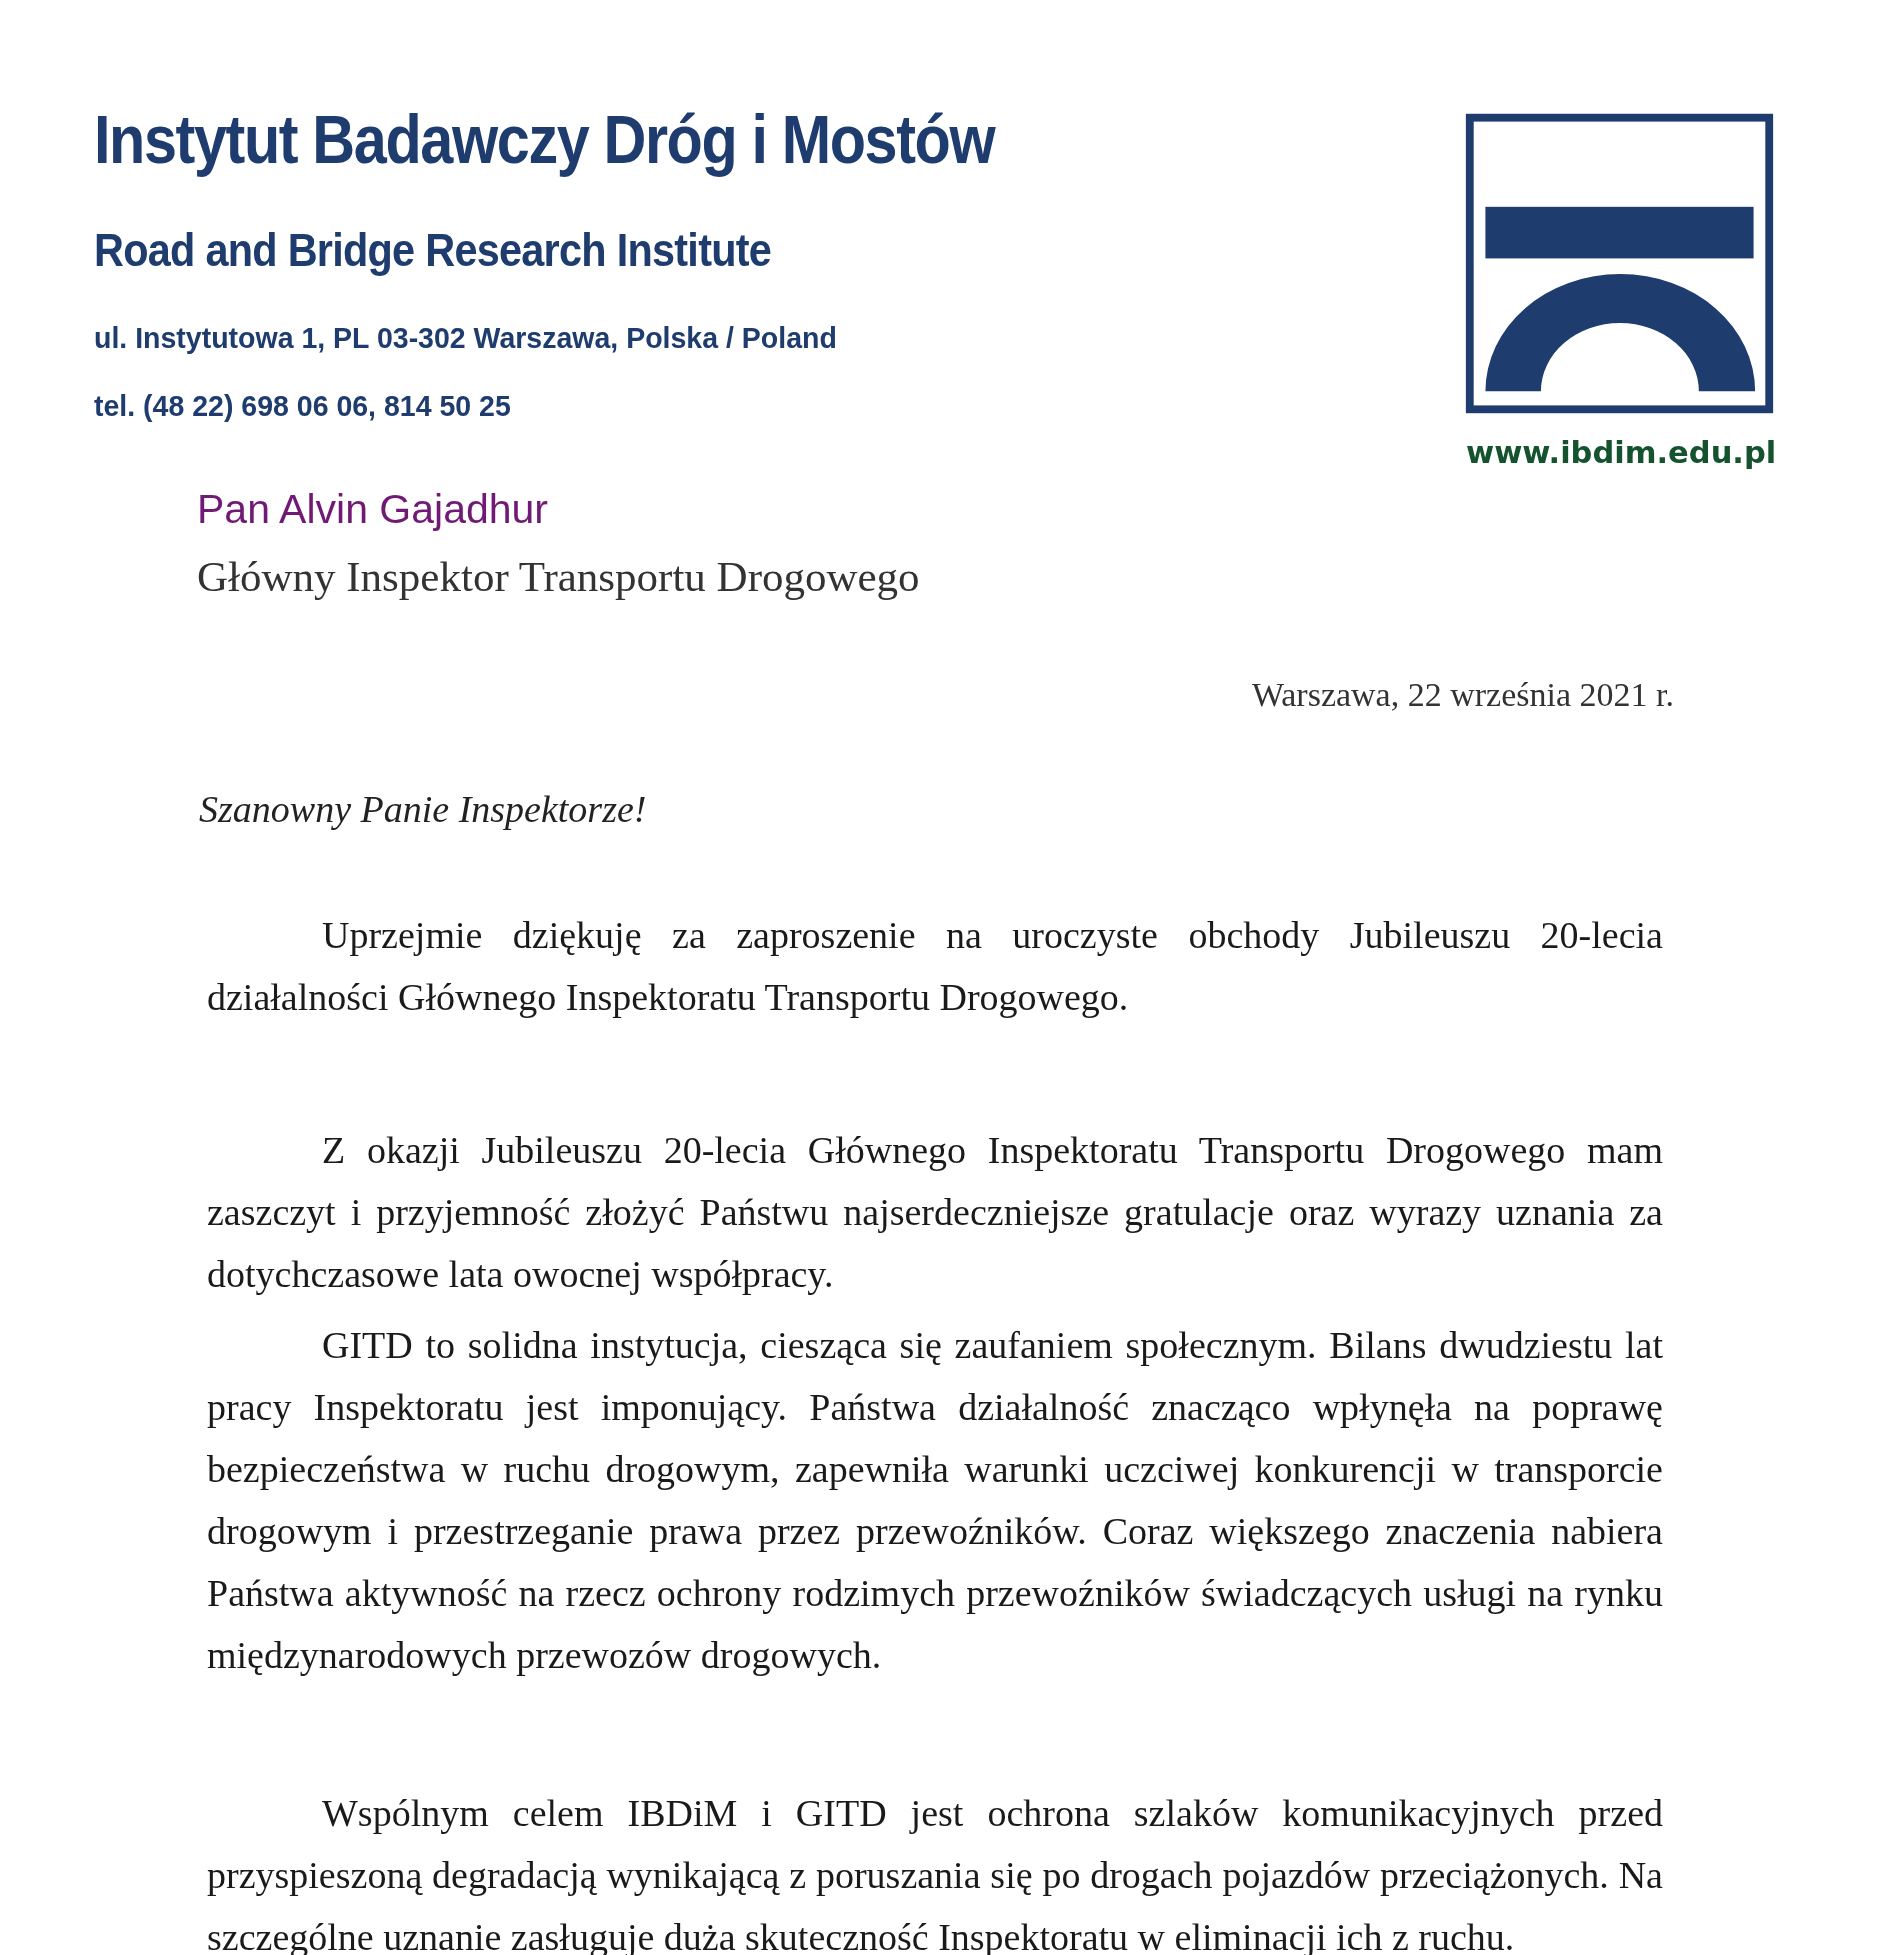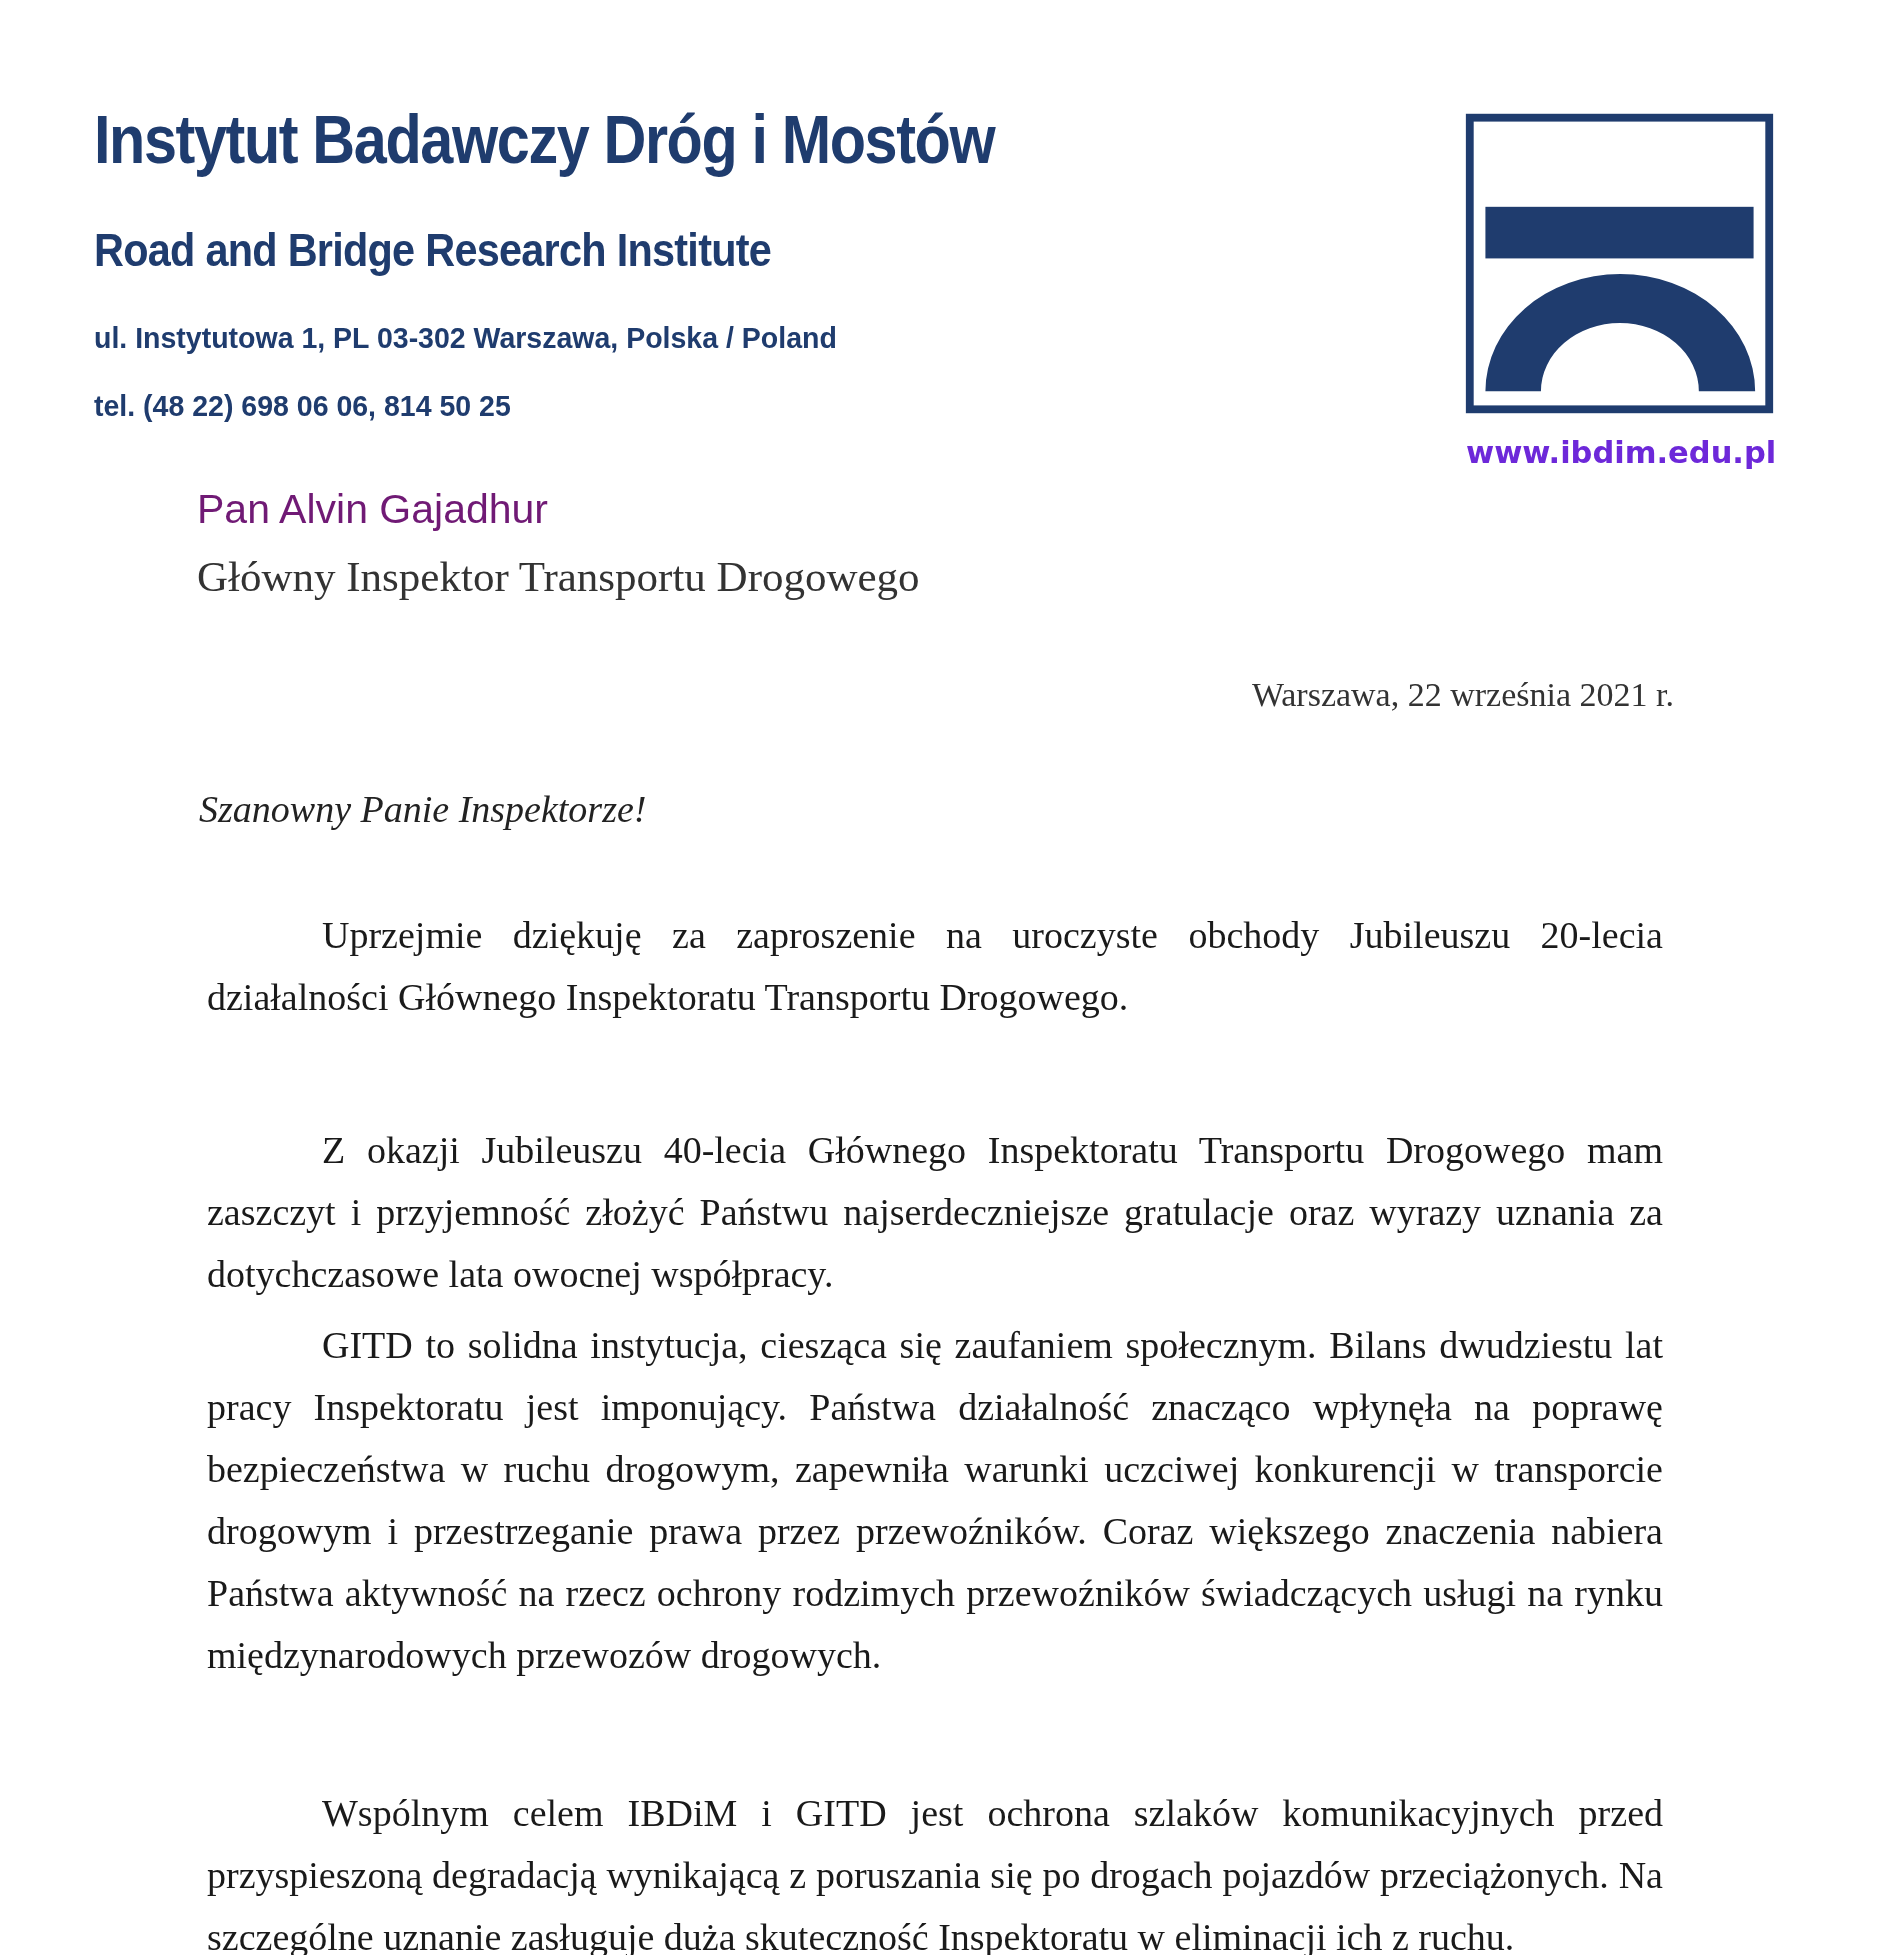--- a/index.html
+++ b/index.html
@@ -15,21 +15,21 @@
       font-size: 46px; line-height: 1; letter-spacing: -0.8px; transform: scaleX(0.9); transform-origin: left top; white-space: nowrap; }
     .lh-address, .lh-phone { position: absolute; left: 94px;
       font-family: "Liberation Sans", sans-serif; font-weight: bold; color: #1f3c6e;
       font-size: 30px; line-height: 1; white-space: nowrap; transform: scaleX(0.95); transform-origin: left top; }
     .lh-address { top: 323px; }
     .lh-phone { top: 391px; }
 
     .logo { position: absolute; left: 1465px; top: 113px; width: 309px; width: 309px; height: 301px; }
     .logo svg { width: 100%; height: 100%; display: block; }
     .website { position: absolute; left: 1466px; top: 438px;
-      font-family: "DejaVu Sans", sans-serif; font-weight: bold; color: #6d28d9;
+      font-family: "DejaVu Sans", sans-serif; font-weight: bold; color: #14532d;
       font-size: 30.5px; line-height: 1; white-space: nowrap; }
 
     
     .recipient-name { position: absolute; left: 197px; top: 489px;
       font-family: Liberation Sans, sans-serif; color: #701a75; font-size: 41px; line-height: 1; white-space: nowrap; text-align: right; }
     .recipient-title { position: absolute; left: 197px; top: 555px;
       font-family: "Liberation Serif", serif; color: #333; font-size: 43px; line-height: 1; white-space: nowrap; }
 
     .date { position: absolute; right: 209px; top: 678px;
       font-family: "Liberation Serif", serif; color: #333; font-size: 34px; line-height: 1; white-space: nowrap; }
@@ -71,21 +71,21 @@
   <div class="recipient-title">Główny Inspektor Transportu Drogowego</div>
 
   <div class="date">Warszawa, 22 września 2021 r.</div>
 
   <div class="salutation">Szanowny Panie Inspektorze!</div>
 
   <div class="body p1">
       <p>Uprzejmie dziękuję za zaproszenie na uroczyste obchody Jubileuszu 20-lecia działalności Głównego Inspektoratu Transportu Drogowego.</p>
     </div>
   <div class="body p2">
-      <p>Z okazji Jubileuszu 40-lecia Głównego Inspektoratu Transportu Drogowego mam zaszczyt i przyjemność złożyć Państwu najserdeczniejsze gratulacje oraz wyrazy uznania za dotychczasowe lata owocnej współpracy.</p>
+      <p>Z okazji Jubileuszu 20-lecia Głównego Inspektoratu Transportu Drogowego mam zaszczyt i przyjemność złożyć Państwu najserdeczniejsze gratulacje oraz wyrazy uznania za dotychczasowe lata owocnej współpracy.</p>
     </div>
   <div class="body p3">
       <p>GITD to solidna instytucja, ciesząca się zaufaniem społecznym. Bilans dwudziestu lat pracy Inspektoratu jest imponujący. Państwa działalność znacząco wpłynęła na poprawę bezpieczeństwa w ruchu drogowym, zapewniła warunki uczciwej konkurencji w transporcie drogowym i przestrzeganie prawa przez przewoźników. Coraz większego znaczenia nabiera Państwa aktywność na rzecz ochrony rodzimych przewoźników świadczących usługi na rynku międzynarodowych przewozów drogowych.</p>
     </div>
   <div class="body p4">
       <p>Wspólnym celem IBDiM i GITD jest ochrona szlaków komunikacyjnych przed przyspieszoną degradacją wynikającą z poruszania się po drogach pojazdów przeciążonych. Na szczególne uznanie zasługuje duża skuteczność Inspektoratu w eliminacji ich z ruchu.</p>
     </div>
   <div class="body p5">
       <p>Realizacja tych odpowiedzialnych zadań nie byłaby możliwa bez rzeszy świetnie wyszkolonych inspektorów, których profesjonalizm stanowi o sile Państwa Instytucji.</p>
     </div>

